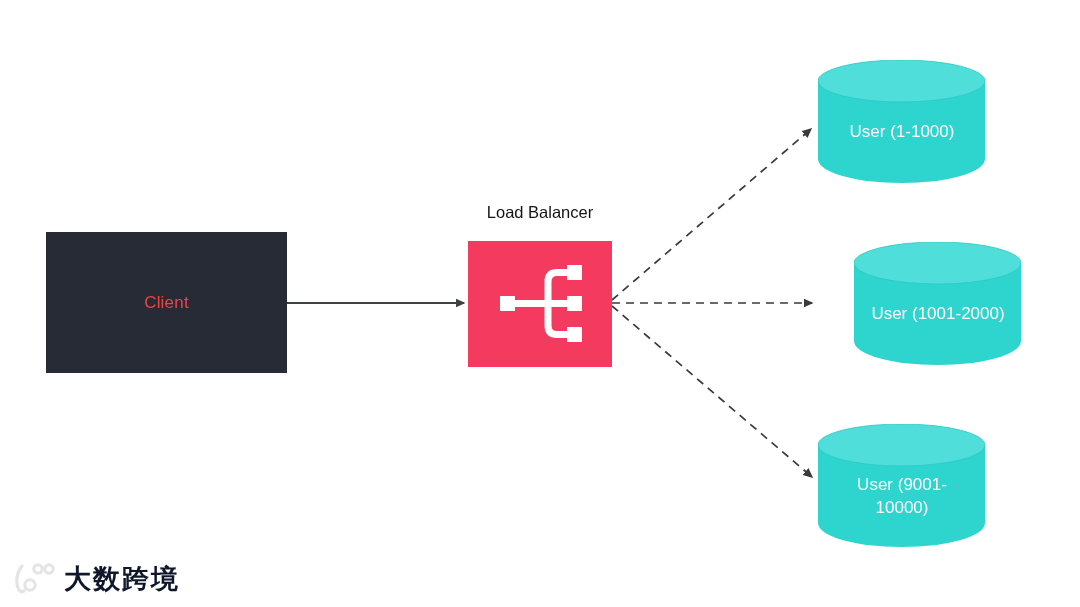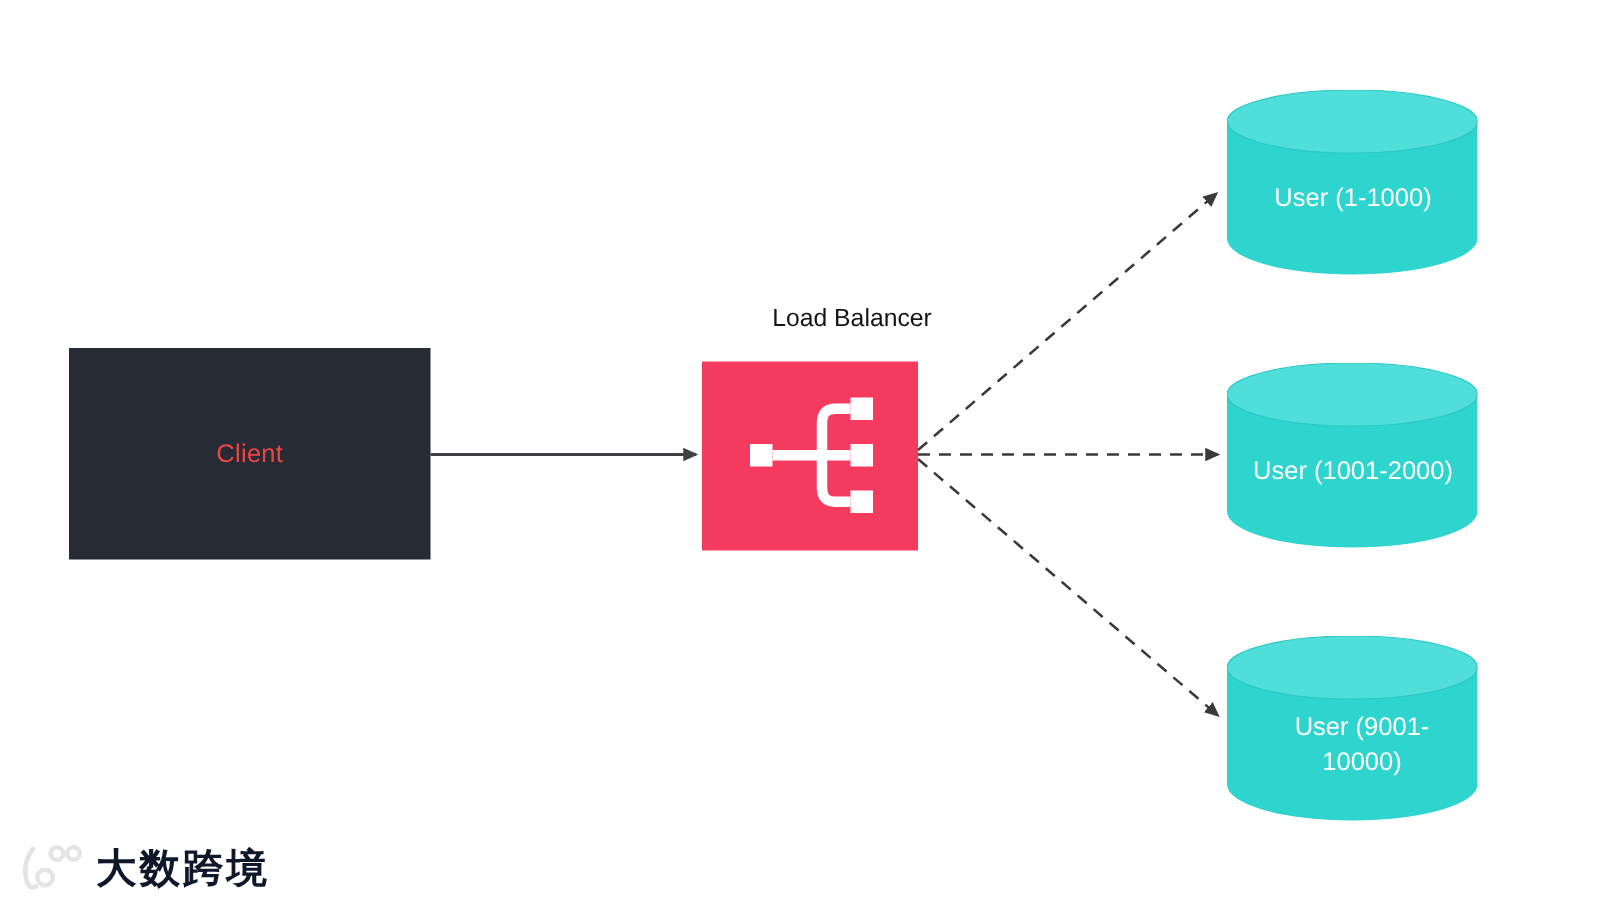--- a/index.html
+++ b/index.html
@@ -27,21 +27,21 @@
     justify-content: center;
   }
   .client-box .node-label {
     color: #ef4444;
     font-size: 17px;
     letter-spacing: 0.2px;
   }
   
   .lb-title {
     position: absolute;
-    left: 496px; top: 203px;
+    left: 468px; top: 203px;
     width: 144px;
     text-align: center;
     color: #141414;
     font-size: 16.5px;
     font-weight: 500;
   }
   .lb-box {
     position: absolute;
     left: 468px; top: 241px;
     width: 144px; height: 126px;
@@ -51,22 +51,22 @@
     justify-content: center;
   }
   
   .cylinder {
     position: absolute;
     left: 818px;
     width: 168px; height: 124px;
   }
   .cylinder svg { position: absolute; left: 0; top: 0; }
   .cyl-1 { top: 60px; }
-  .cyl-2 { top: 242px; }
-  .cyl-3 { top: 424px; padding-left: 12px; }
+  .cyl-2 { top: 242px; margin-left: 36px; }
+  .cyl-3 { top: 424px; }
   .cyl-label {
     position: absolute;
     left: 50%; top: 21px;
     transform: translateX(-50%);
     height: 103px;
     width: 162px;
     display: flex;
     align-items: center;
     justify-content: center;
     text-align: center;

